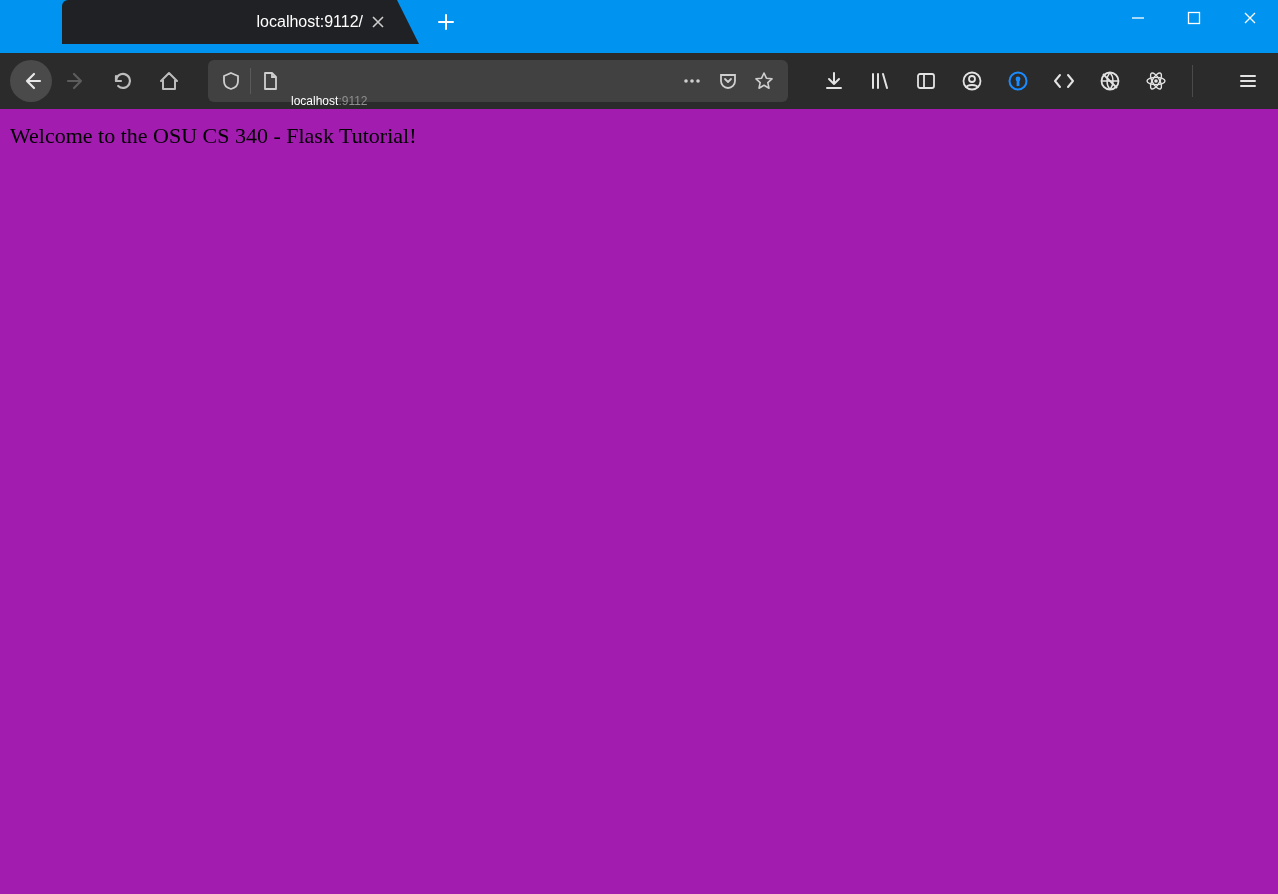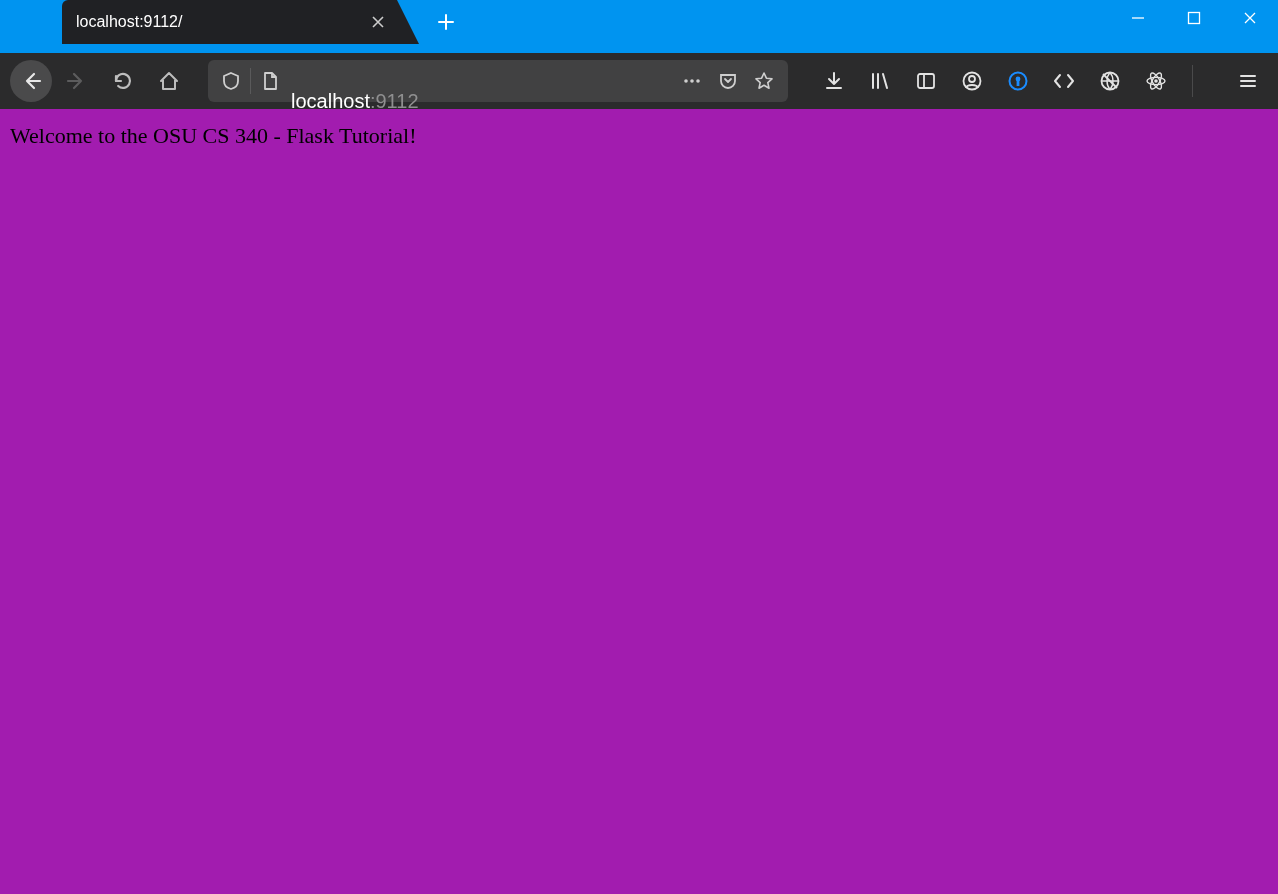--- a/index.html
+++ b/index.html
@@ -8,21 +8,21 @@
 
   
   .titlebar {
     display:flex; align-items:flex-start; height:53px; background:#0094f0;
   }
   .tab-strip { display:flex; align-items:flex-end; height:53px; margin-left:62px; }
   .tab {
     display:flex; align-items:center; height:44px; min-width:335px;
     background:#202124; color:#fff; padding:0 12px 0 14px;
     border-top-left-radius:6px; position:relative;
-    margin-top:0px; align-self:flex-start;
+    margin-top:0px; align-self:flex-start;text-align:right;
   }
   .tab::after{
     content:""; position:absolute; right:-22px; top:0; width:0;height:0;
     border-bottom:44px solid #202124; border-right:22px solid transparent;
   }
   .tab-title { font-size:16px; flex:1; white-space:nowrap; overflow:hidden; }
   .tab-close { color:#ccc; margin-left:8px; display:flex; align-items:center; cursor:pointer;}
   .newtab {
     display:flex; align-items:center; justify-content:center;
     width:46px; height:44px; color:#fff; margin-left:26px; align-self:flex-start; cursor:pointer;
@@ -44,21 +44,21 @@
   .nav-btn.back { background:#4a4a4b; color:#e8e8e8; }
   .nav-btn.disabled { color:#5c5c5d; }
 
   .urlbar {
     display:flex; align-items:center; height:42px; flex:0 0 580px;
     background:#414142; border-radius:6px; margin-left:14px; padding:0 6px;
     color:#e6e6e6;
   }
   .url-icon { width:34px; display:flex; align-items:center; justify-content:center; color:#cfcfcf;}
   .url-sep { width:1px; height:26px; background:#5a5a5b; margin:0 2px;}
-  .url-text { flex:1; font-size:20px; padding-left:4px; white-space:nowrap; overflow:hidden;margin-top:40px;}
+  .url-text { flex:1; font-size:12px; padding-left:4px; white-space:nowrap; overflow:hidden;margin-top:40px;}
   .url-text .host{ color:#fff; }
   .url-text .port{ color:#8f8f90; }
   .url-right { display:flex; align-items:center; gap:8px; padding-right:4px;}
   .url-right .ico { width:28px; height:28px; display:flex; align-items:center; justify-content:center; color:#cfcfcf; cursor:pointer;}
 
   .toolbar-icons { display:flex; align-items:center; gap:18px; margin-left:28px;}
   .toolbar-icons .tico { width:28px; height:28px; display:flex; align-items:center; justify-content:center; color:#e3e3e3; cursor:pointer;}
   .toolbar-icons .sep { width:1px; height:32px; background:#4a4a4b; margin:0 4px;}
   .menu-btn { margin-left:auto; width:40px; height:40px; display:flex; align-items:center; justify-content:center; color:#e3e3e3; cursor:pointer;}
 

